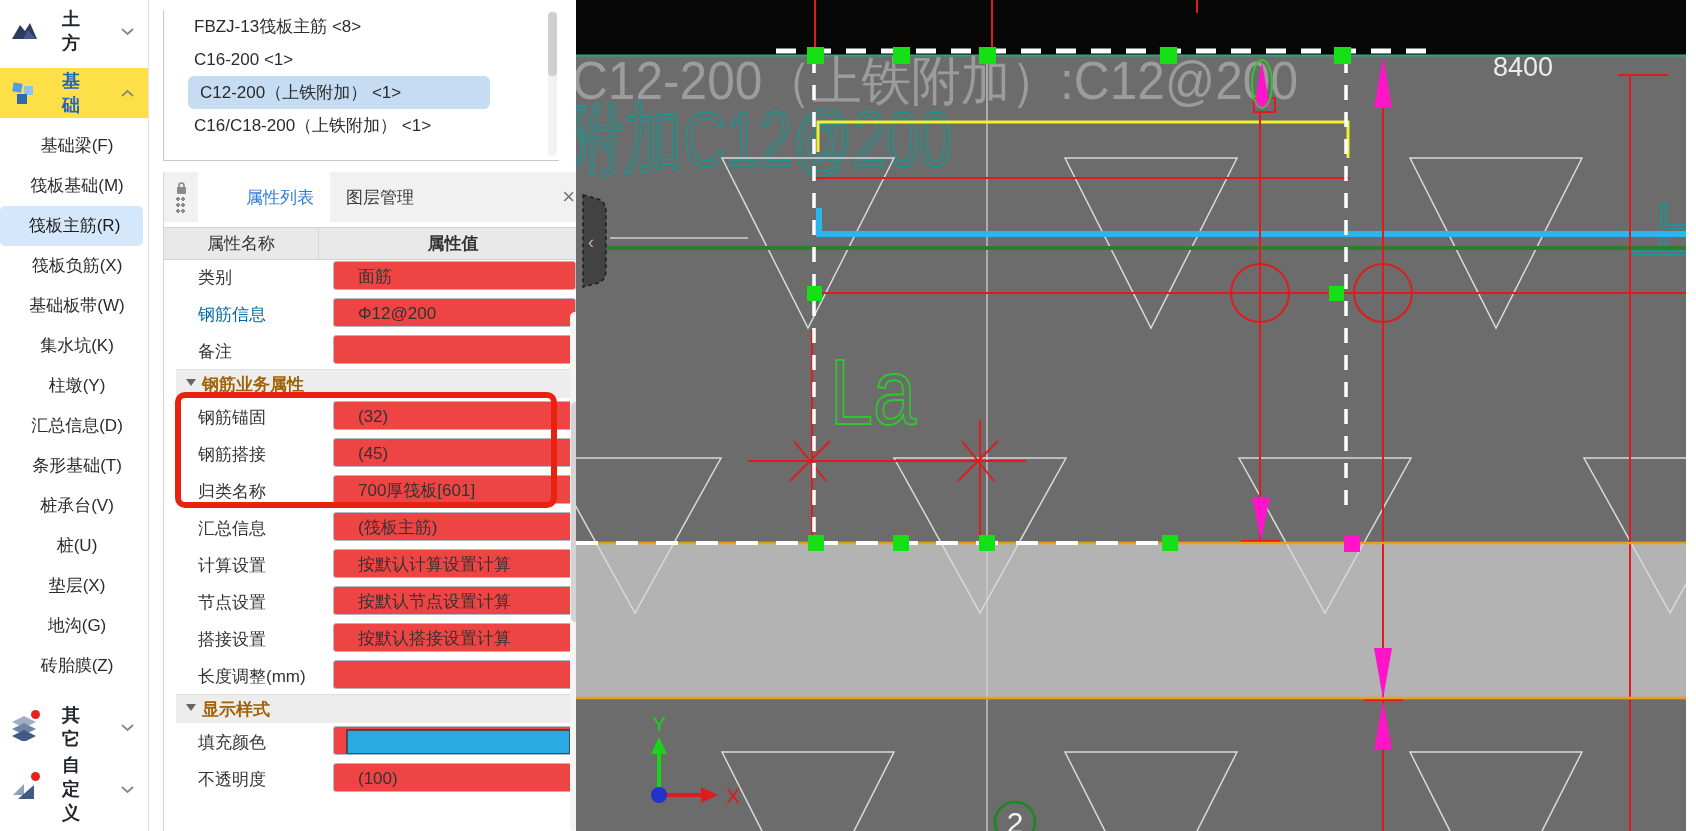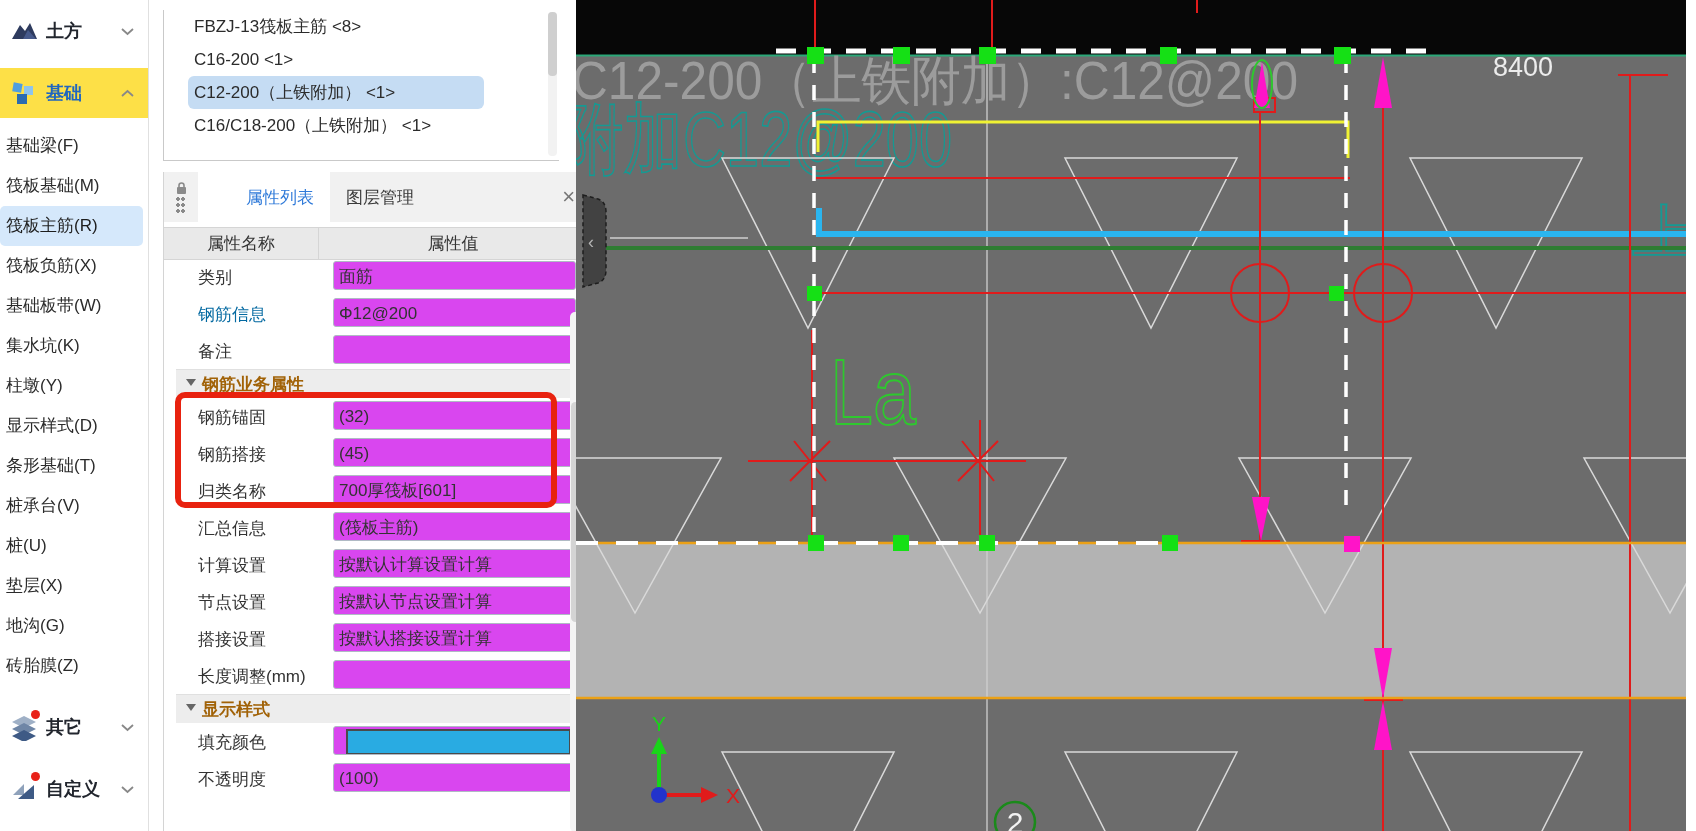--- a/index.html
+++ b/index.html
@@ -5,56 +5,56 @@
   html,body{margin:0;padding:0;}
   body{
     width:1696px;height:831px;position:relative;overflow:hidden;
     background:#ffffff;
     font-family:"Liberation Sans","DejaVu Sans",sans-serif;
     -webkit-font-smoothing:antialiased;
   }
   
   .sidebar{position:absolute;left:0;top:0;width:148px;height:831px;background:#fff;}
   .sidebar-divider{position:absolute;left:148px;top:0;width:15px;height:831px;background:#fff;border-left:1px solid #e0e0e0;}
-  .side-group{height:50px;display:flex;align-items:center;gap:8px;padding-left:10px;cursor:pointer;}
+  .side-group{height:50px;display:flex;align-items:center;gap:24px;padding-left:10px;cursor:pointer;}
   .side-group.active{background:#fde047;}
   .side-group .glabel{font-size:18px;font-weight:bold;color:#22262e;}
   .side-group .chev{margin-left:auto;margin-right:14px;}
   .side-items{display:flex;flex-direction:column;padding-top:8px;}
-  .side-item{height:40px;line-height:40px;font-size:17px;color:#2b2b2b;padding-left:6px;cursor:pointer;white-space:nowrap;}
+  .side-item{height:40px;line-height:40px;font-size:17px;color:#2b2b2b;padding-left:6px;cursor:pointer;white-space:nowrap;text-align:center;}
   .side-item.selected{background:#d5e8fb;border-radius:5px;width:137px;color:#1d1d1d;}
   .iconbox{width:28px;height:28px;position:relative;flex:0 0 28px;}
   .reddot{position:absolute;right:-2px;top:-3px;width:9px;height:9px;border-radius:50%;background:#e82219;}
   
   .rebarlist{position:absolute;left:163px;top:10px;width:395px;height:150px;background:#fff;
     border-left:1px solid #c9c9c9;border-bottom:1px solid #c9c9c9;overflow:hidden;}
   .rl-item{height:33px;line-height:33px;font-size:17px;color:#2b2b2b;margin-left:30px;cursor:pointer;white-space:nowrap;}
-  .rl-item.selected{background:#c5dcf3;border-radius:6px;width:290px;padding-left:6px;margin-left:24px;}
+  .rl-item.selected{background:#c5dcf3;border-radius:6px;width:290px;padding-left:12px;margin-left:24px;}
   .rl-scroll{position:absolute;right:2px;top:2px;width:9px;height:144px;background:#f2f2f2;border-radius:4px;}
   .rl-thumb{position:absolute;left:0;top:0;width:9px;height:64px;background:#cfcfcf;border-radius:4px;}
   
   .props{position:absolute;left:163px;top:172px;width:423px;height:659px;background:#fff;border-left:1px solid #d4d4d4;}
   .props-tabbar{position:absolute;left:0;top:0;width:423px;height:50px;background:#f1f1f1;display:flex;align-items:stretch;}
   .lockzone{width:34px;display:flex;flex-direction:column;align-items:center;justify-content:center;gap:3px;}
   .dots{width:10px;height:16px;
     background:radial-gradient(circle 1.6px at 2px 2px,#8a8a8a 1.6px,transparent 2px) 0 0/5px 6px repeat;}
   .ptab{padding:0 16px;display:flex;align-items:center;font-size:17px;color:#3a3a3a;cursor:pointer;}
   .ptab.active{background:#ffffff;color:#2f7ad9;padding-left:48px;}
   .pclose{margin-left:auto;margin-right:12px;align-self:center;font-size:22px;color:#777;cursor:pointer;line-height:22px;}
   .props-header{position:absolute;left:0;top:55px;width:423px;height:31px;background:#e9e9e9;
     border-top:1px solid #d5d5d5;border-bottom:1px solid #d5d5d5;display:flex;}
   .ph-cell{font-size:17px;color:#333;display:flex;align-items:center;justify-content:center;}
   .ph-name{width:154px;border-right:1px solid #d5d5d5;}
-  .ph-val{flex:1;}
+  .ph-val{flex:1;font-weight:bold;}
   .props-body{position:absolute;left:12px;top:86px;width:423px;}
   .prow{position:relative;height:37px;}
   .prow .plabel{position:absolute;left:22px;top:8px;font-size:17px;color:#333;white-space:nowrap;}
   .prow .plabel.link{color:#0369a1;}
-  .prow .pbox{position:absolute;left:157px;top:3px;width:243px;height:29px;background:#d946ef;
-    border:1px solid #b0bac4;border-radius:3px;font-size:17px;color:#333;line-height:29px;padding-left:5px;box-sizing:border-box;white-space:nowrap;overflow:hidden;}
+  .prow .pbox{position:absolute;left:157px;top:3px;width:243px;height:29px;background:#ef4444;
+    border:1px solid #b0bac4;border-radius:3px;font-size:17px;color:#333;line-height:29px;padding-left:24px;box-sizing:border-box;white-space:nowrap;overflow:hidden;}
   .prow.section{height:28px;background:#ededed;border-top:1px solid #e0e0e0;}
   .prow.section .sec-label{position:absolute;left:26px;top:3px;font-size:17px;font-weight:600;color:#a16207;}
   .sec-arrow{position:absolute;left:10px;top:9px;width:0;height:0;border-left:5px solid transparent;
     border-right:5px solid transparent;border-top:7px solid #666;}
   .swatch{position:absolute;left:12px;top:2px;right:4px;height:22px;background:#29abe2;border:2px solid #4a4a4a;}
   .props-scroll{position:absolute;left:406px;top:140px;width:11px;height:520px;background:#f4f4f4;border-radius:5px;}
   .props-thumb{position:absolute;left:1px;top:90px;width:9px;height:220px;background:#d4d4d4;border-radius:5px;}
   
   .red-annot{position:absolute;left:175px;top:392px;width:370px;height:104px;border:6px solid #e8220f;
     border-radius:10px;z-index:40;pointer-events:none;}
@@ -98,21 +98,21 @@
     </span>
   </div>
   <div class="side-items" id="side-items">
       <div class="side-item">基础梁(F)</div>
       <div class="side-item">筏板基础(M)</div>
       <div class="side-item selected">筏板主筋(R)</div>
       <div class="side-item">筏板负筋(X)</div>
       <div class="side-item">基础板带(W)</div>
       <div class="side-item">集水坑(K)</div>
       <div class="side-item">柱墩(Y)</div>
-      <div class="side-item">显示样式(D)</div>
+      <div class="side-item">汇总信息(D)</div>
       <div class="side-item">条形基础(T)</div>
       <div class="side-item">桩承台(V)</div>
       <div class="side-item">桩(U)</div>
       <div class="side-item">垫层(X)</div>
       <div class="side-item">地沟(G)</div>
       <div class="side-item">砖胎膜(Z)</div>
     </div>
   <div style="height:14px"></div>
   <div class="side-group" style="height:54px">
     <span class="iconbox">

